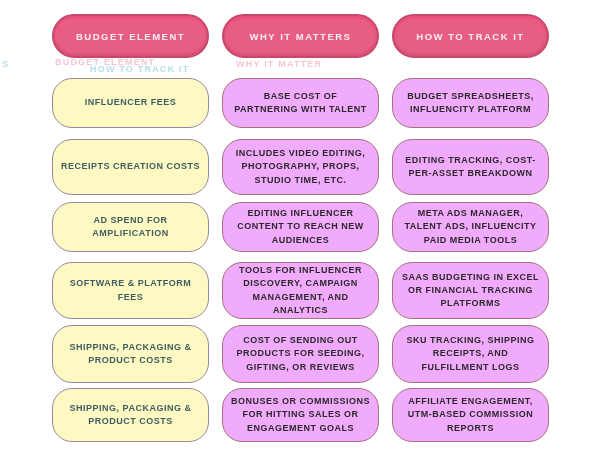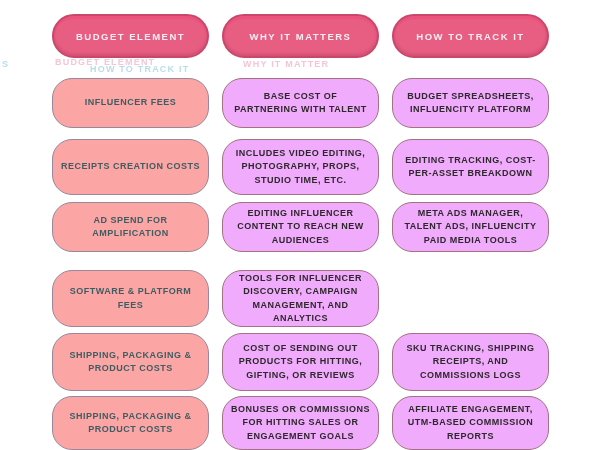--- a/index.html
+++ b/index.html
@@ -26,53 +26,53 @@
   }
   .cell{
     width:157px;box-sizing:border-box;
     border-radius:20px;
     display:flex;align-items:center;justify-content:center;
     text-align:center;
     font-size:9px;font-weight:bold;letter-spacing:0.5px;line-height:1.45;
     padding:3px 8px;
   }
   .cell.blue{
-    background:#fca5a5;
+    background:#fef9c3;
     border:1.6px solid #98889b;
     color:#3e5d62;
   }
   .cell.white{
     background:#f0abfc;
     border:1.6px solid #a4717f;
     color:#2d282a;
     text-align:center;
   }
   
   .r1{height:50px;margin-bottom:11px;}
   .r2{height:56px;margin-bottom:7px;}
-  .r3{height:50px;margin-bottom:18px;}
+  .r3{height:50px;margin-bottom:10px;}
   .r4{height:57px;margin-bottom:6px;}
   .r5{height:58px;margin-bottom:5px;}
   .r6{height:54px;}
   .row .cell{height:100%;}
   
   .ghost{
     position:absolute;
     font-size:9px;font-weight:bold;letter-spacing:1.2px;
     white-space:nowrap;pointer-events:none;
   }
   .ghost.pink{color:rgba(236,125,155,0.45);}
   .ghost.cyan{color:rgba(120,195,220,0.55);}
 </style>
 </head>
 <body>
 
 <span class="ghost pink" style="left:55px;top:57px;">BUDGET ELEMENT</span>
 <span class="ghost cyan" style="left:90px;top:64px;">HOW TO TRACK IT</span>
-<span class="ghost pink" style="left:243px;top:59px;">WHY IT MATTER</span>
+<span class="ghost pink" style="left:236px;top:59px;">WHY IT MATTER</span>
 <span class="ghost cyan" style="left:2px;top:59px;">S</span>
 
 <div class="board">
 
   <div class="hdr-row">
     <div class="pill">BUDGET ELEMENT</div>
     <div class="pill">WHY IT MATTERS</div>
     <div class="pill">HOW TO TRACK IT</div>
   </div>
 
@@ -90,26 +90,27 @@
 
   <div class="row r3">
     <div class="cell blue">AD SPEND FOR AMPLIFICATION</div>
     <div class="cell white">EDITING INFLUENCER CONTENT TO REACH NEW AUDIENCES</div>
     <div class="cell white">META ADS MANAGER, TALENT ADS, INFLUENCITY PAID MEDIA TOOLS</div>
   </div>
 
   <div class="row r4">
     <div class="cell blue">SOFTWARE &amp; PLATFORM FEES</div>
     <div class="cell white">TOOLS FOR INFLUENCER DISCOVERY, CAMPAIGN MANAGEMENT, AND ANALYTICS</div>
+    <div class="cell white">SAAS BUDGETING IN EXCEL OR FINANCIAL TRACKING PLATFORMS</div>
   </div>
 
   <div class="row r5">
     <div class="cell blue">SHIPPING, PACKAGING &amp; PRODUCT COSTS</div>
-    <div class="cell white">COST OF SENDING OUT PRODUCTS FOR HITTING, GIFTING, OR REVIEWS</div>
-    <div class="cell white">SKU TRACKING, SHIPPING RECEIPTS, AND COMMISSIONS LOGS</div>
+    <div class="cell white">COST OF SENDING OUT PRODUCTS FOR SEEDING, GIFTING, OR REVIEWS</div>
+    <div class="cell white">SKU TRACKING, SHIPPING RECEIPTS, AND FULFILLMENT LOGS</div>
   </div>
 
   <div class="row r6">
     <div class="cell blue">SHIPPING, PACKAGING &amp; PRODUCT COSTS</div>
     <div class="cell white">BONUSES OR COMMISSIONS FOR HITTING SALES OR ENGAGEMENT GOALS</div>
     <div class="cell white">AFFILIATE ENGAGEMENT, UTM-BASED COMMISSION REPORTS</div>
   </div>
 
 </div>
 

